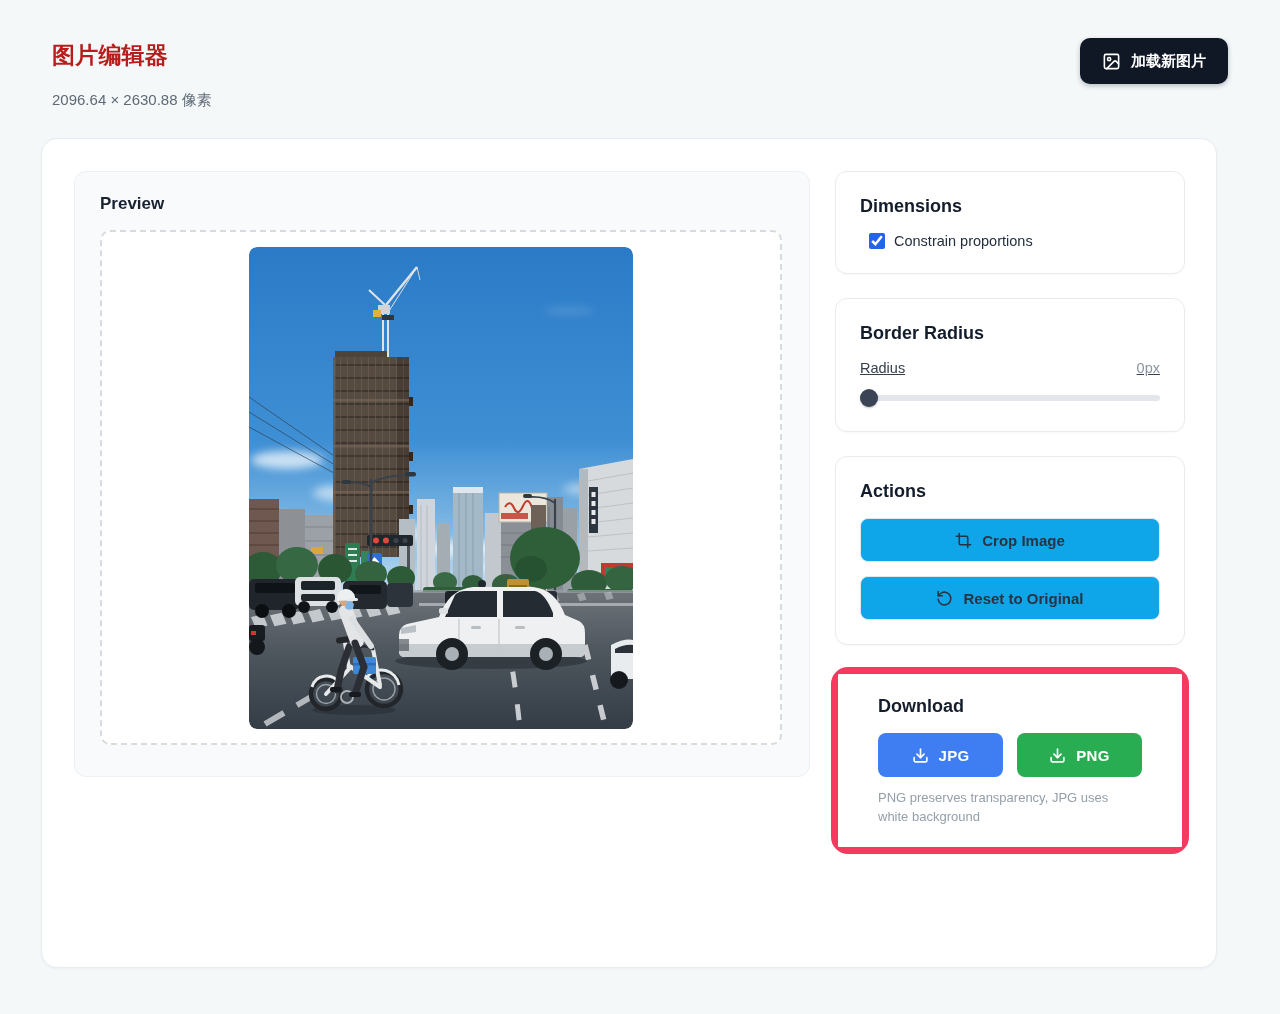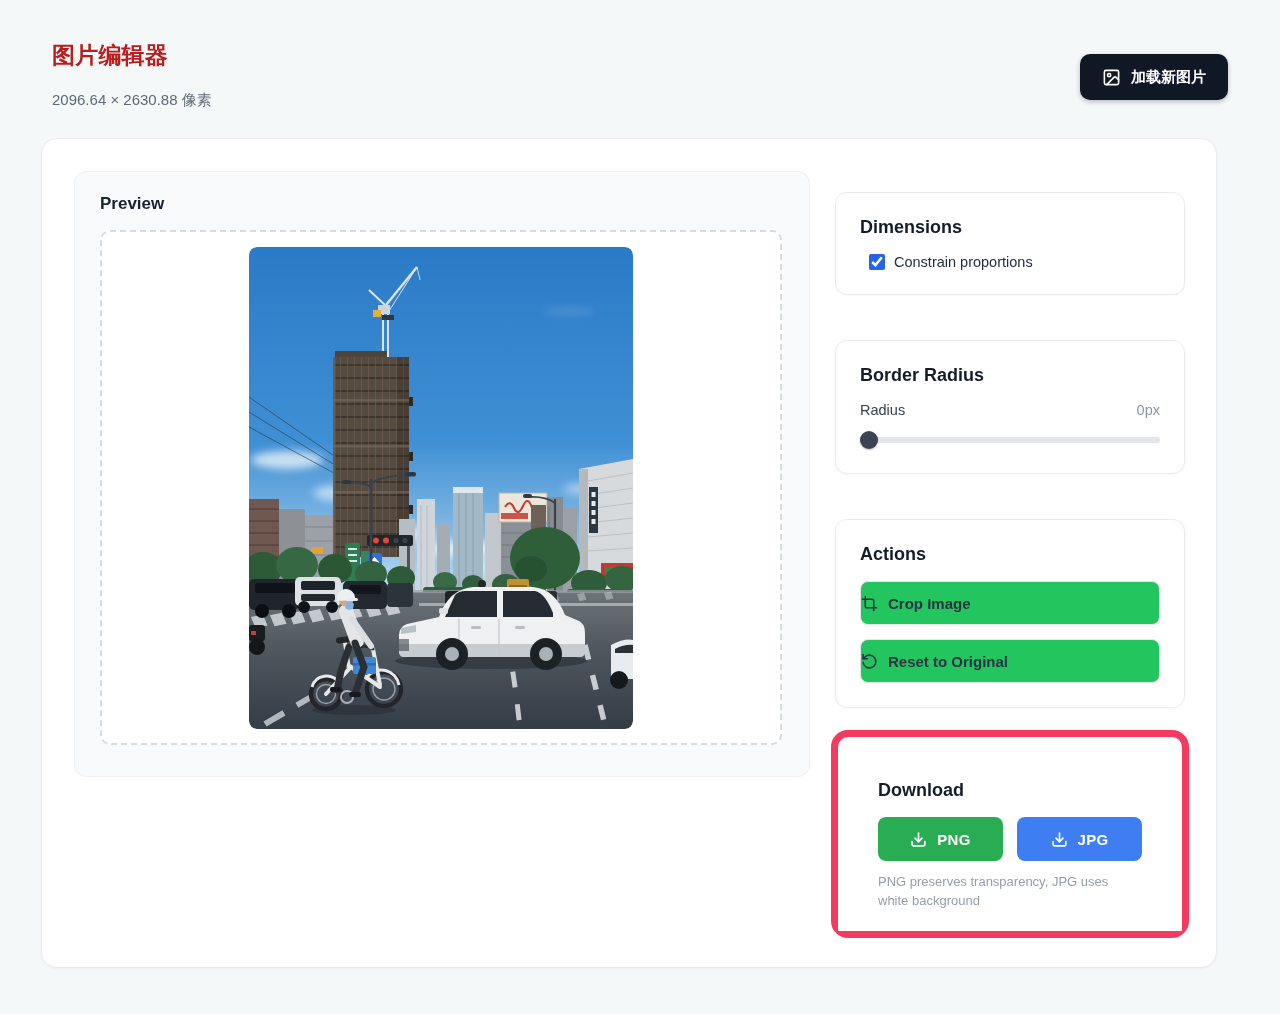--- a/index.html
+++ b/index.html
@@ -18,21 +18,20 @@
   
   .hdr{ position:absolute; left:52px; top:40px; }
   .hdr h1{ font-size:23px; font-weight:700; color:#b91c1c; letter-spacing:.2px; }
   .hdr .sub{ margin-top:20px; font-size:15px; color:#5f6a76; }
   .load-btn{
     position:absolute; right:52px; top:38px; height:46px;
     display:flex; align-items:center; gap:10px; padding:16px 22px;
     background:var(--darkbtn); color:#fff; border:none; border-radius:10px;
     font-family:inherit; font-size:15px; font-weight:600; cursor:pointer;
     box-shadow:0 2px 5px rgba(8,15,30,.25);
-    margin-top:16px;
   }
   .load-btn svg{ display:block; }
 
   
   .card{
     position:absolute; left:41px; top:138px; width:1176px; height:830px;
     background:#fff; border:1px solid #e8ecef; border-radius:16px;
     box-shadow:0 1px 3px rgba(15,23,42,.04);
   }
 
@@ -50,44 +49,44 @@
   }
   .photo{ display:block; border-radius:8px; }
 
   
   .controls{
     position:absolute; left:793px; top:32px; width:350px;
     display:flex; flex-direction:column; gap:24px;
   }
   .panel{
     background:#fff; border:1px solid #e8ecef; border-radius:12px;
-    padding:24px; box-shadow:0 1px 2px rgba(15,23,42,.03);margin-top:21px;
+    padding:24px; box-shadow:0 1px 2px rgba(15,23,42,.03);
   }
   .panel h2{ font-size:18px; font-weight:700; color:#141d2b; margin-bottom:16px; }
 
   .grid2{ display:grid; grid-template-columns:1fr 1fr; gap:16px; margin-bottom:16px; }
   .field label{ display:block; font-size:14px; color:#3f4a59; margin-bottom:8px; }
   .field input{
     width:100%; height:40px; padding:0 12px; font-family:inherit; font-size:16px;
     color:#1f2937; background:#fff; border:1px solid #d8dde3; border-radius:8px; outline:none;
   }
   .check-row{ display:flex; align-items:center; gap:9px; font-size:14.5px; color:#232f3f; cursor:pointer;padding-left:9px; }
   .check-row input{ width:16px; height:16px; accent-color:var(--chk); cursor:pointer; }
 
   .radius-row{ display:flex; justify-content:space-between; align-items:center;
-    font-size:14.5px; color:#36404d; margin-bottom:13px; }
+    font-size:14.5px; color:#36404d; margin-bottom:13px;text-decoration:underline; }
   .radius-row .val{ color:#8b95a0; }
   .slider{ position:relative; height:18px; cursor:pointer; }
   .slider .track{ position:absolute; left:0; right:0; top:6px; height:6px; background:#e3e6ea; border-radius:3px; }
   .slider .thumb{ position:absolute; left:0; top:0; width:18px; height:18px; border-radius:50%;
     background:#3a4454; box-shadow:0 1px 2px rgba(0,0,0,.25); cursor:grab; }
 
   .ghost-btn{
-    width:100%; height:44px; display:flex; align-items:center; gap:10px;
-    background:#22c55e; border:1px solid #e3e7ea; border-radius:8px;
+    width:100%; height:44px; display:flex; align-items:center; justify-content:center; gap:10px;
+    background:#0ea5e9; border:1px solid #e3e7ea; border-radius:8px;
     font-family:inherit; font-size:15px; font-weight:700; color:#2a3342; cursor:pointer;
   }
   .ghost-btn + .ghost-btn{ margin-top:14px; }
   .ghost-btn svg{ display:block; }
 
   .highlight{
     border:7px solid var(--pink); border-radius:17px; margin:-2px -4px 0 -4px;
     background:#fff;
   }
   .highlight .panel{ border:none; border-radius:1px; box-shadow:none; padding:22px 40px 20px; }
@@ -442,36 +441,36 @@
               <path d="M3 13a9 9 0 1 0 3-7.7L3 8"></path>
           </svg>
           <span>Reset to Original</span>
         </button>
       </section>
 
       <div class="highlight">
         <section class="panel">
           <h2>Download</h2>
           <div class="dl-row">
+            <button class="dl-btn jpg">
+              <svg width="17" height="17" viewBox="0 0 24 24" fill="none" stroke="#ffffff" stroke-width="2.3" stroke-linecap="round" stroke-linejoin="round">
+                <path d="M21 15v4a2 2 0 0 1-2 2H5a2 2 0 0 1-2-2v-4"></path>
+                  <path d="M7 10l5 5 5-5"></path>
+                  <path d="M12 15V3"></path>
+              </svg>
+              <span>JPG</span>
+            </button>
             <button class="dl-btn png">
               <svg width="17" height="17" viewBox="0 0 24 24" fill="none" stroke="#ffffff" stroke-width="2.3" stroke-linecap="round" stroke-linejoin="round">
                 <path d="M21 15v4a2 2 0 0 1-2 2H5a2 2 0 0 1-2-2v-4"></path>
                   <path d="M7 10l5 5 5-5"></path>
                   <path d="M12 15V3"></path>
               </svg>
               <span>PNG</span>
             </button>
-            <button class="dl-btn jpg">
-              <svg width="17" height="17" viewBox="0 0 24 24" fill="none" stroke="#ffffff" stroke-width="2.3" stroke-linecap="round" stroke-linejoin="round">
-                <path d="M21 15v4a2 2 0 0 1-2 2H5a2 2 0 0 1-2-2v-4"></path>
-                  <path d="M7 10l5 5 5-5"></path>
-                  <path d="M12 15V3"></path>
-              </svg>
-              <span>JPG</span>
-            </button>
           </div>
           <p class="note">PNG preserves transparency, JPG uses white background</p>
         </section>
       </div>
 
     </aside>
   </main>
 </div>
 
 </body></html>

